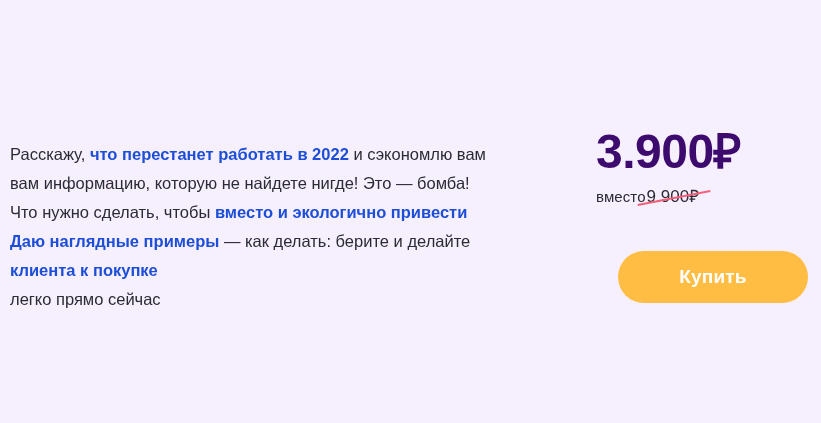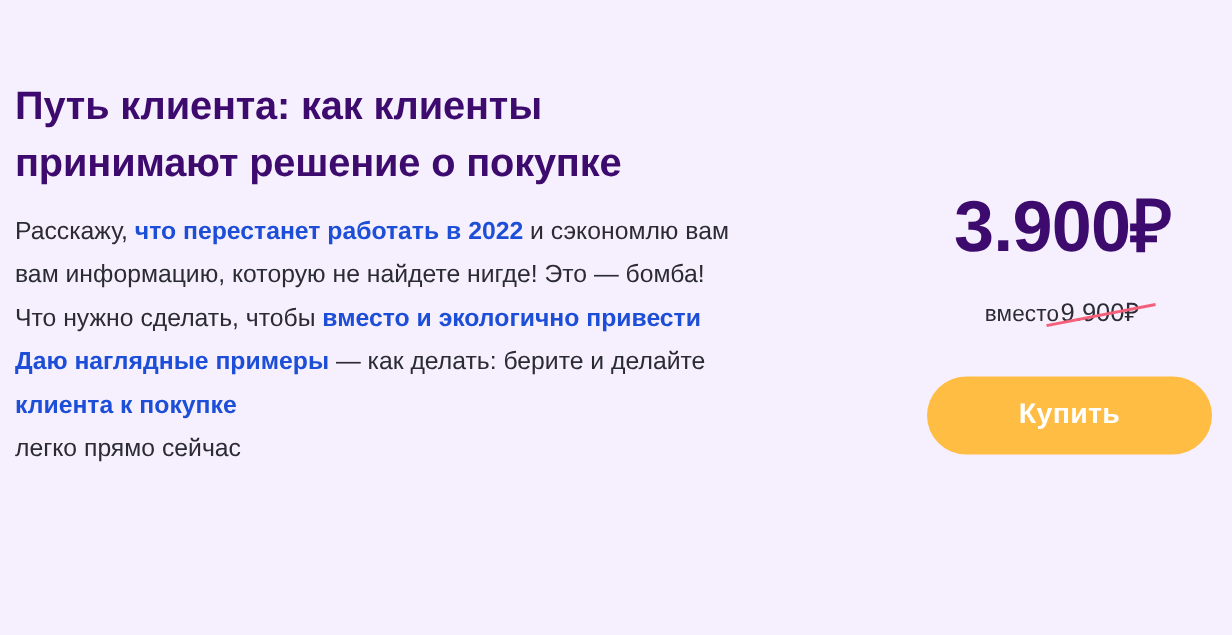--- a/index.html
+++ b/index.html
@@ -57,32 +57,32 @@
     font-weight: bold;
     color: #1d4ed8;
   }
 
   
   .price-col {
     position: absolute;
     left: 596px;
     top: 125px;
     width: 225px;
-    text-align: center;
+    text-align: left;
   }
   .price-now {
     color: #3d0a6e;
     font-size: 48px;
     font-weight: bold;
     line-height: 54px;
     letter-spacing: -0.5px;
     white-space: nowrap;
   }
   .price-old-row {
-    margin-top: 20px;
+    margin-top: 8px;
     color: #2b2b33;
     font-size: 15px;
     line-height: 20px;
     white-space: nowrap;
   }
   .price-old-label {
     letter-spacing: 0.1px;
   }
   .price-old-value {
     position: relative;
@@ -121,24 +121,20 @@
     cursor: pointer;
     padding: 0;
     margin-top: 11px;
   }
 </style>
 </head>
 <body>
 
 <div class="promo-card">
 
-  <h1 class="promo-title">
-      <span class="title-line">Путь клиента: как клиенты</span>
-      <span class="title-line">принимают решение о покупке</span>
-    </h1>
 
   <div class="promo-body">
       <span class="copy-line"><span>Расскажу, </span><b>что перестанет работать в 2022</b><span> и сэкономлю вам</span></span>
       <span class="copy-line"><span>вам информацию, которую не найдете нигде! Это — бомба!</span></span>
       <span class="copy-line"><span>Что нужно сделать, чтобы </span><b>вместо и экологично привести</b></span>
       <span class="copy-line"><b>Даю наглядные примеры</b><span> — как делать: берите и делайте</span></span>
       <span class="copy-line"><b>клиента к покупке</b></span>
       <span class="copy-line"><span>легко прямо сейчас</span></span>
     </div>
 

